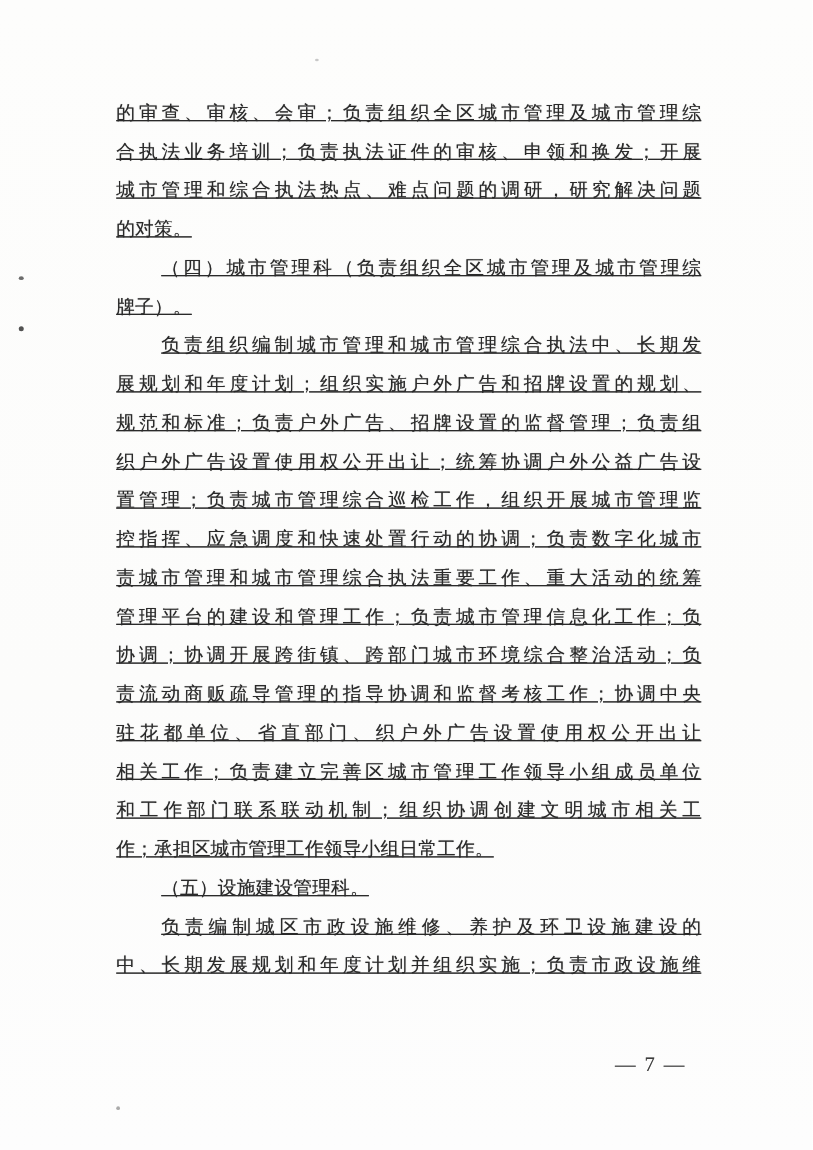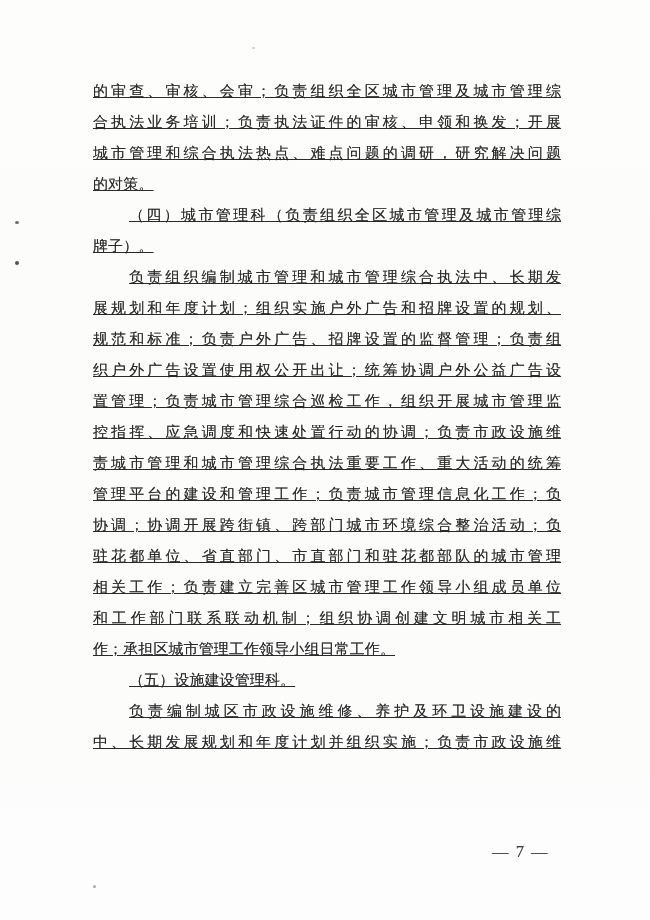--- a/index.html
+++ b/index.html
@@ -69,25 +69,26 @@
       <div class="line">合执法业务培训；负责执法证件的审核、申领和换发；开展</div>
       <div class="line">城市管理和综合执法热点、难点问题的调研，研究解决问题</div>
       <div class="line no-justify">的对策。</div>
       <div class="line indent">（四）城市管理科（负责组织全区城市管理及城市管理综</div>
       <div class="line no-justify">牌子）。</div>
       <div class="line indent">负责组织编制城市管理和城市管理综合执法中、长期发</div>
       <div class="line">展规划和年度计划；组织实施户外广告和招牌设置的规划、</div>
       <div class="line">规范和标准；负责户外广告、招牌设置的监督管理；负责组</div>
       <div class="line">织户外广告设置使用权公开出让；统筹协调户外公益广告设</div>
       <div class="line">置管理；负责城市管理综合巡检工作，组织开展城市管理监</div>
-      <div class="line">控指挥、应急调度和快速处置行动的协调；负责市政设施维</div>
+      <div class="line">控指挥、应急调度和快速处置行动的协调；负责数字化城市</div>
       <div class="line">责城市管理和城市管理综合执法重要工作、重大活动的统筹</div>
       <div class="line">管理平台的建设和管理工作；负责城市管理信息化工作；负</div>
       <div class="line">协调；协调开展跨街镇、跨部门城市环境综合整治活动；负</div>
-      <div class="line">驻花都单位、省直部门、市直部门和驻花都部队的城市管理</div>
+      <div class="line">责流动商贩疏导管理的指导协调和监督考核工作；协调中央</div>
+      <div class="line">驻花都单位、省直部门、织户外广告设置使用权公开出让</div>
       <div class="line">相关工作；负责建立完善区城市管理工作领导小组成员单位</div>
       <div class="line">和工作部门联系联动机制；组织协调创建文明城市相关工</div>
       <div class="line no-justify">作；承担区城市管理工作领导小组日常工作。</div>
       <div class="line indent no-justify">（五）设施建设管理科。</div>
       <div class="line indent">负责编制城区市政设施维修、养护及环卫设施建设的</div>
       <div class="line">中、长期发展规划和年度计划并组织实施；负责市政设施维</div>
     </div>
   <div class="page-number">— 7 —</div>
   <div class="speck speck-1"></div>
   <div class="speck speck-2"></div>

